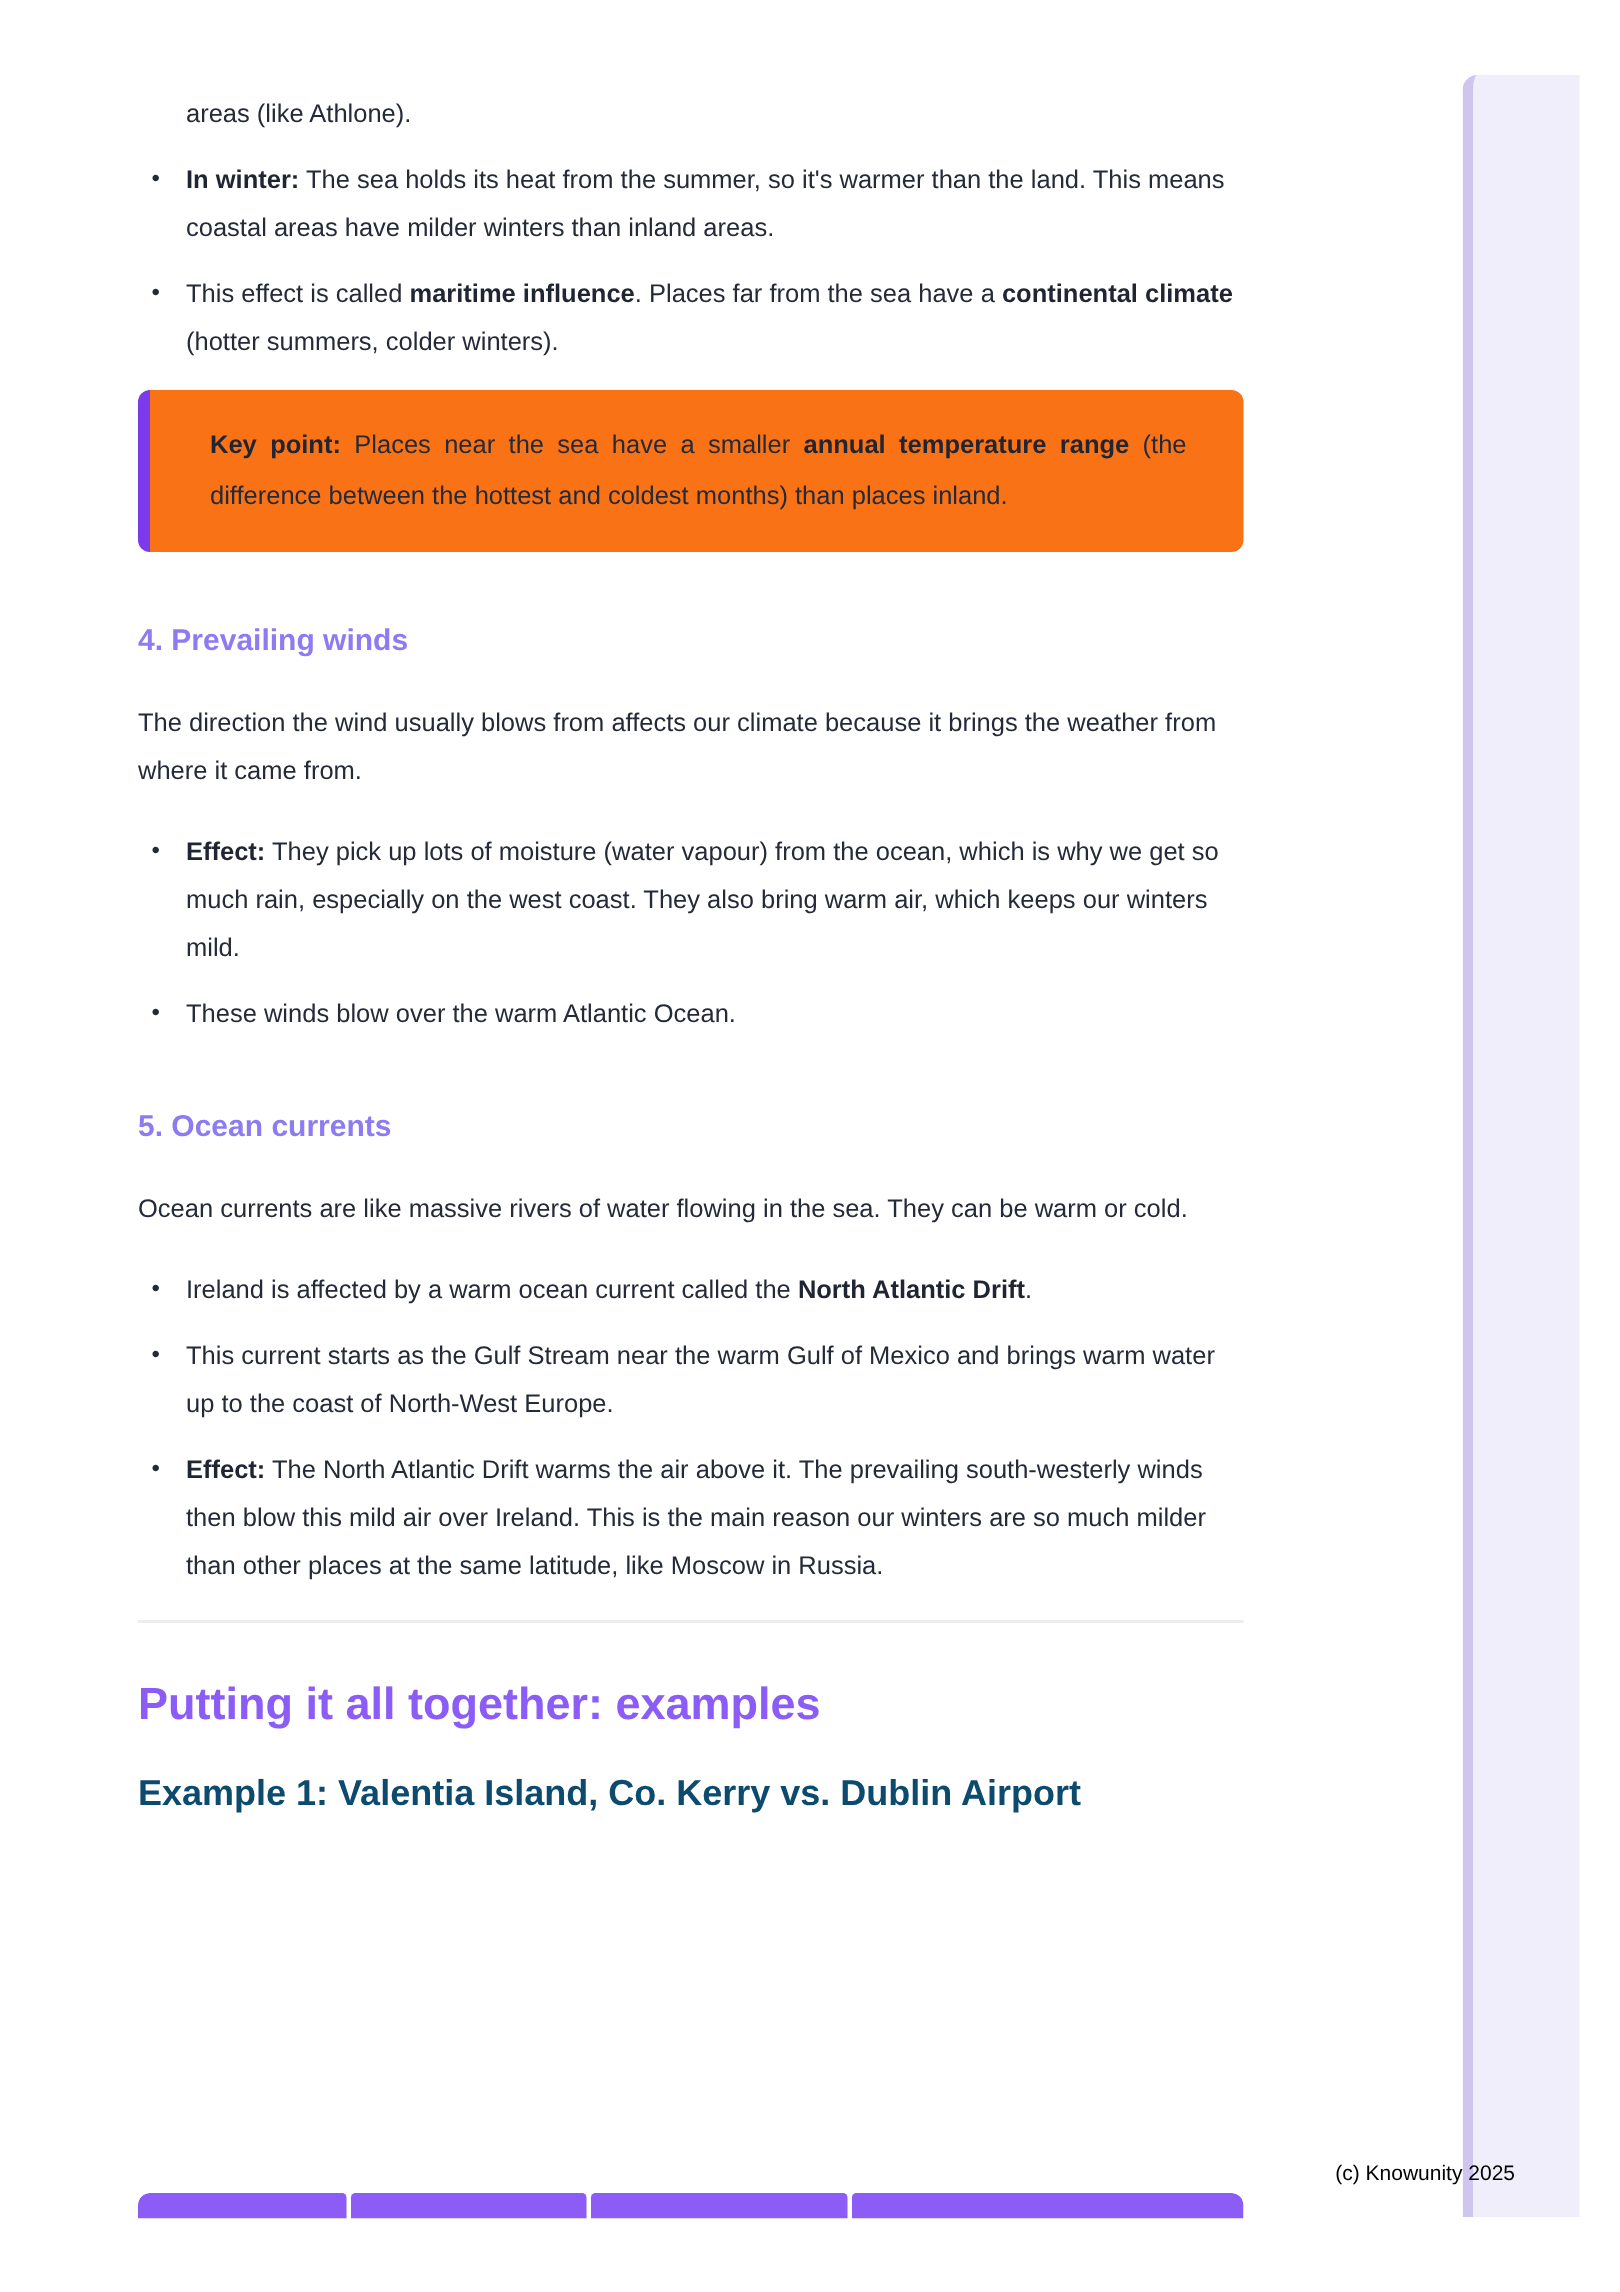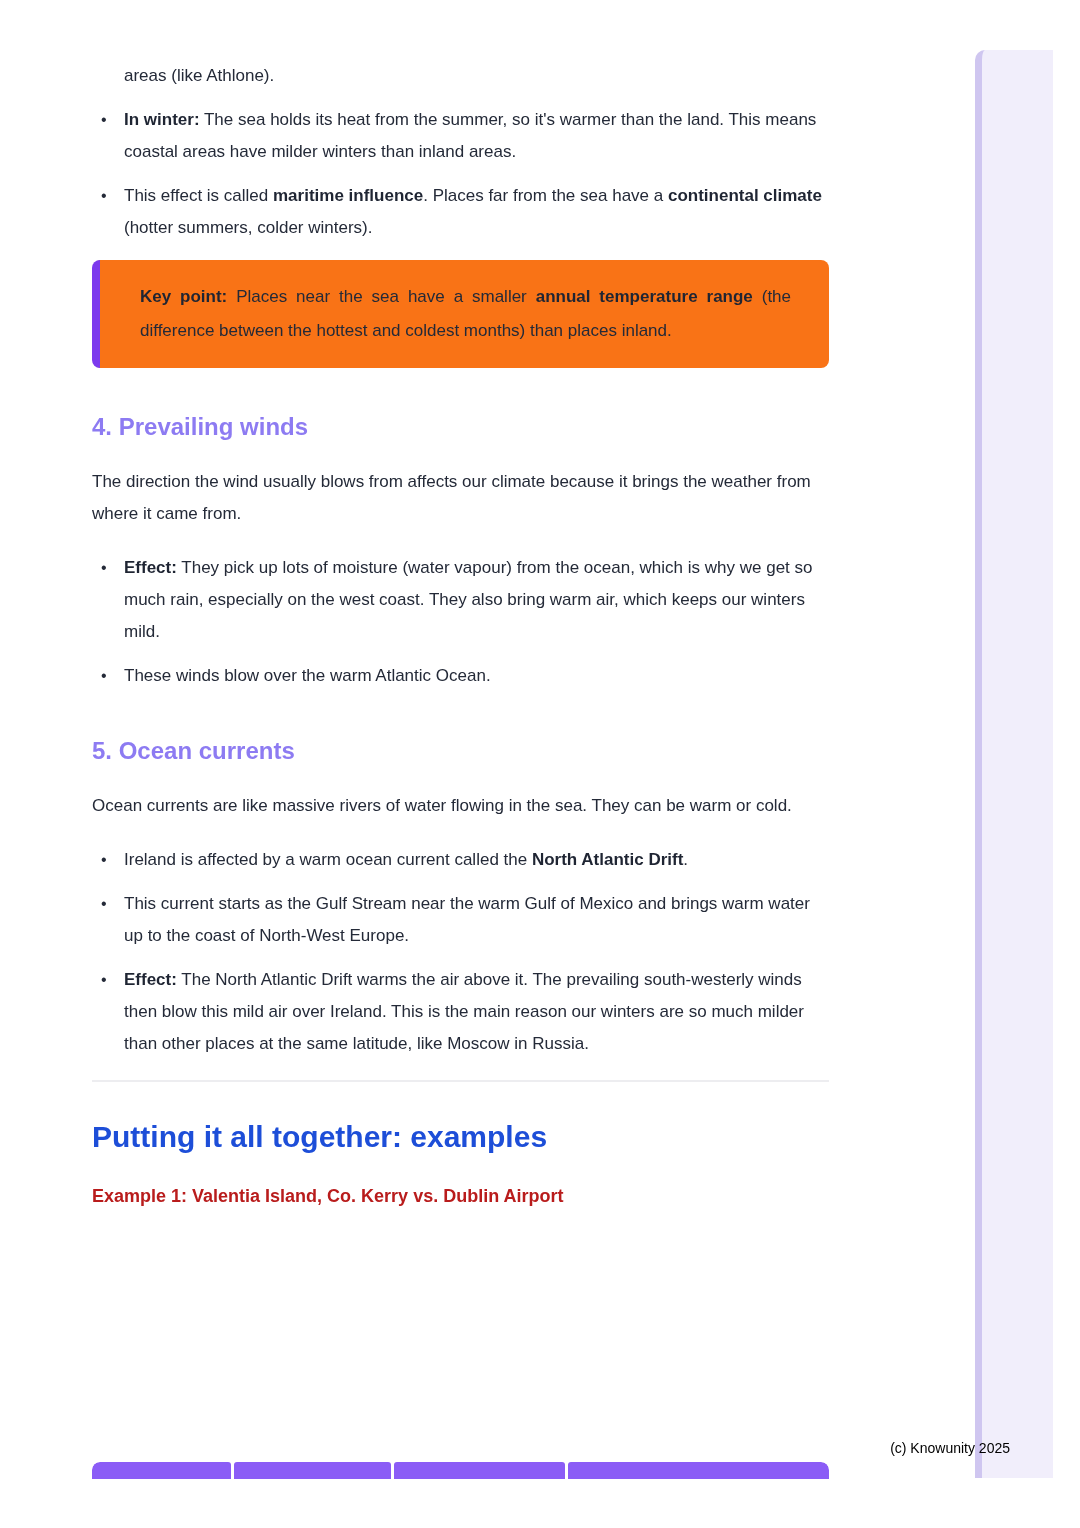--- a/index.html
+++ b/index.html
@@ -55,47 +55,47 @@
     border-left: 8px solid #7c3aed;
     border-radius: 8px;
     padding: 20px 38px 20px 40px;
     line-height: 34px;
     text-align: justify;
     margin: 0 0 0 0;
   }
 
   h3.section-title {
     color: #8d7bf2;
-    font-size: 24px;
+    font-size: 20px;
     line-height: 30px;
     font-weight: 700;
     margin: 44px 0 24px 0;
   }
 
   p.body-paragraph { margin: 0 0 22px 0; }
 
   hr.section-divider {
     border: none;
     border-top: 2px solid #ededf0;
     margin: 20px 0 0 0;
   }
 
   h2.big-title {
-    color: #1d4ed8;
+    color: #8b5cf6;
     font-size: 30px;
     line-height: 38px;
     font-weight: 700;
     margin: 36px 0 26px 0;
   }
 
   h4.example-title {
-    font-size: 18px;
+    font-size: 24px;
     line-height: 28px;
     font-weight: 700;
-    color: #b91c1c;
+    color: #0c4a6e;
     margin: 24px 0 0 0;
   }
 
   .page-edge {
     position: absolute;
     top: 50px; left: 975px;
     width: 78px; height: 1428px;
     background: #f1eefb;
     border-left: 7px solid #cfc6f0;
     border-top-left-radius: 10px;

